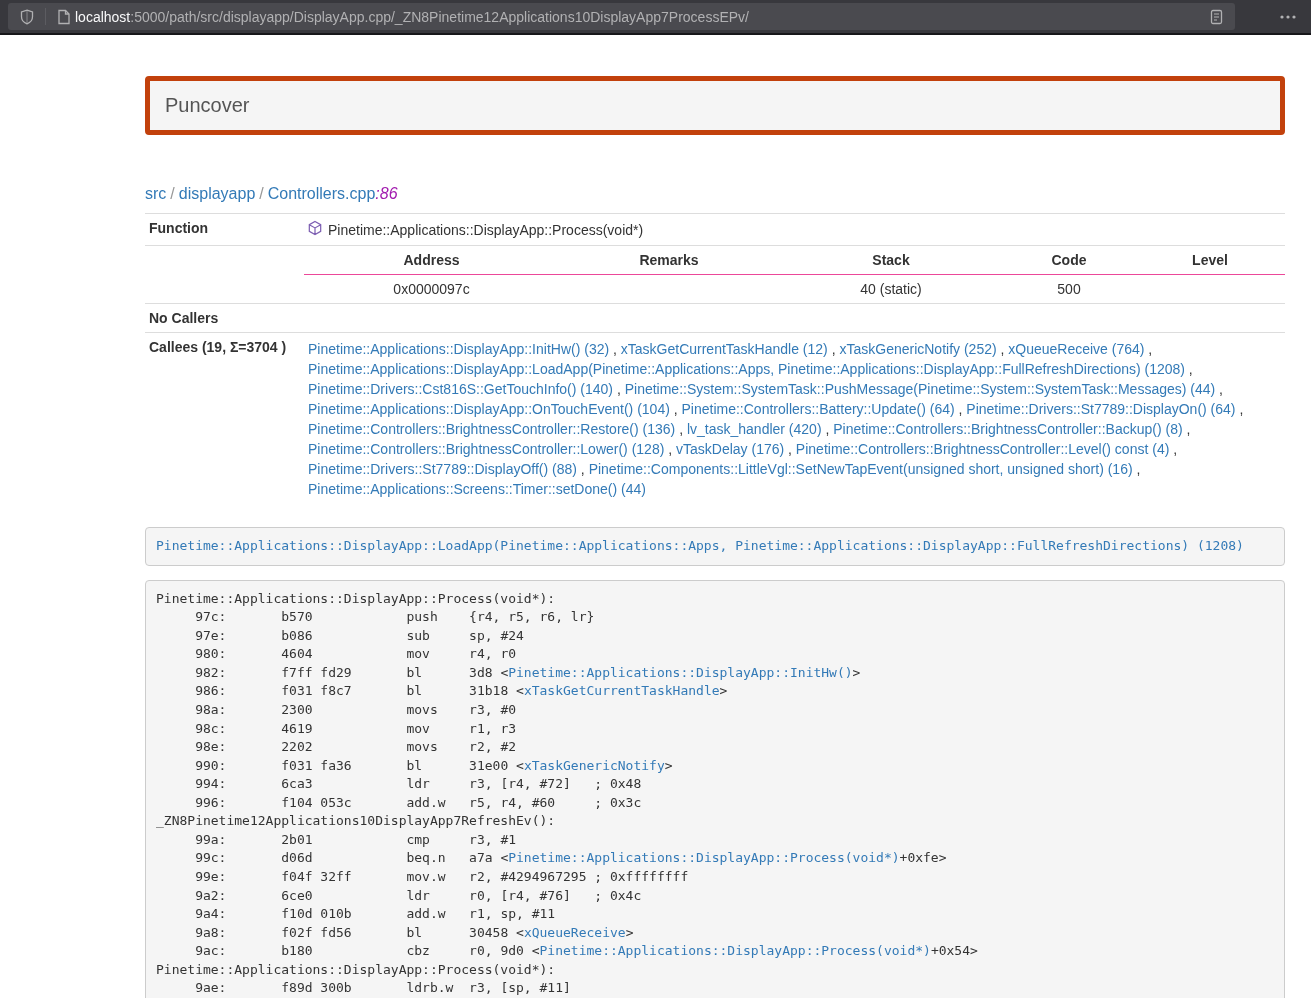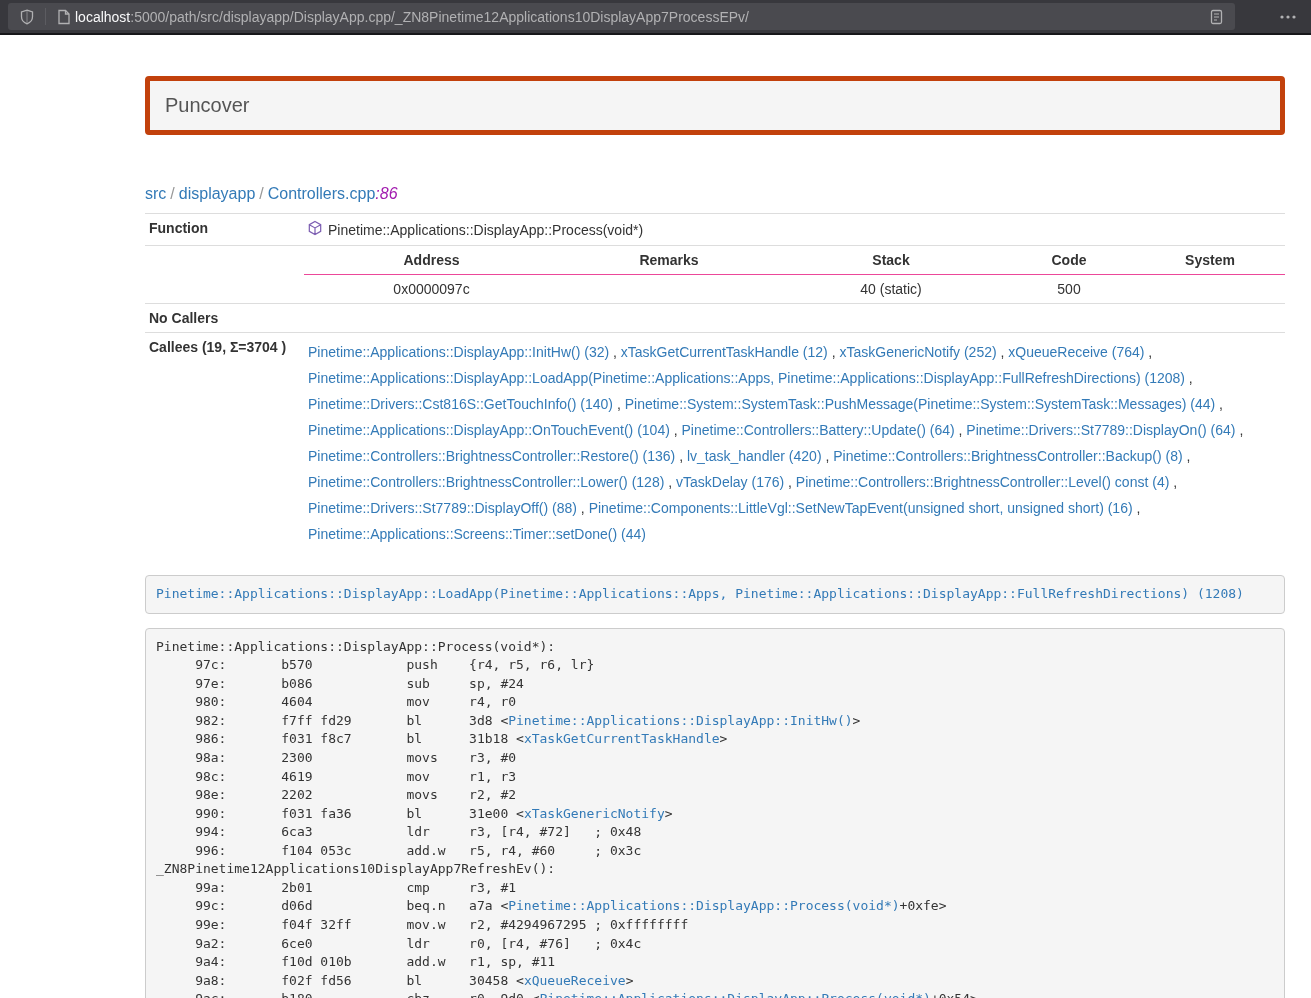--- a/index.html
+++ b/index.html
@@ -48,21 +48,21 @@
   td.label-col { width: 155px; font-weight: bold; white-space: nowrap; padding-left: 4px !important; }
   .func-cell { display: flex; align-items: center; gap: 6px; }
 
   table.inner { width: 100%; border-collapse: collapse; }
   table.inner th, table.inner td { padding: 6px 8px; text-align: center; font-size: 14px; }
   table.inner th { font-weight: bold; }
   table.inner tbody td { border-top: 1px solid #ec4899; }
   .col-address { width: 255px; } .col-remarks { width: 220px; }
   .col-stack { width: 224px; } .col-code { width: 132px; } .col-static { width: auto; }
 
-  .callees-cell { line-height: 26px; }
+  .callees-cell { line-height: 20px; }
   .callee-sep { color: #333; }
 
   pre.codebox {
     background: #f5f5f5; border: 1px solid #ccc; border-radius: 4px;
     padding: 9px 10px; margin: 0 0 14px 0;
     font-family: "DejaVu Sans Mono", "Liberation Mono", monospace;
     font-size: 13px; line-height: 1.42857; color: #333;
     tab-size: 8; -moz-tab-size: 8; white-space: pre; overflow: hidden;
   }
   pre.codebox a.lnk { color: #337ab7; }
@@ -130,21 +130,21 @@
       <tr>
         <td class="label-col"></td>
         <td style="padding:0 0 0 4px;">
           <table class="inner">
             <thead>
               <tr>
                 <th class="col-address">Address</th>
                 <th class="col-remarks">Remarks</th>
                 <th class="col-stack">Stack</th>
                 <th class="col-code">Code</th>
-                <th class="col-static">System</th>
+                <th class="col-static">Level</th>
               </tr>
             </thead>
             <tbody>
               <tr>
                 <td>0x0000097c</td>
                 <td></td>
                 <td>40 (static)</td>
                 <td>500</td>
                 <td></td>
               </tr>

